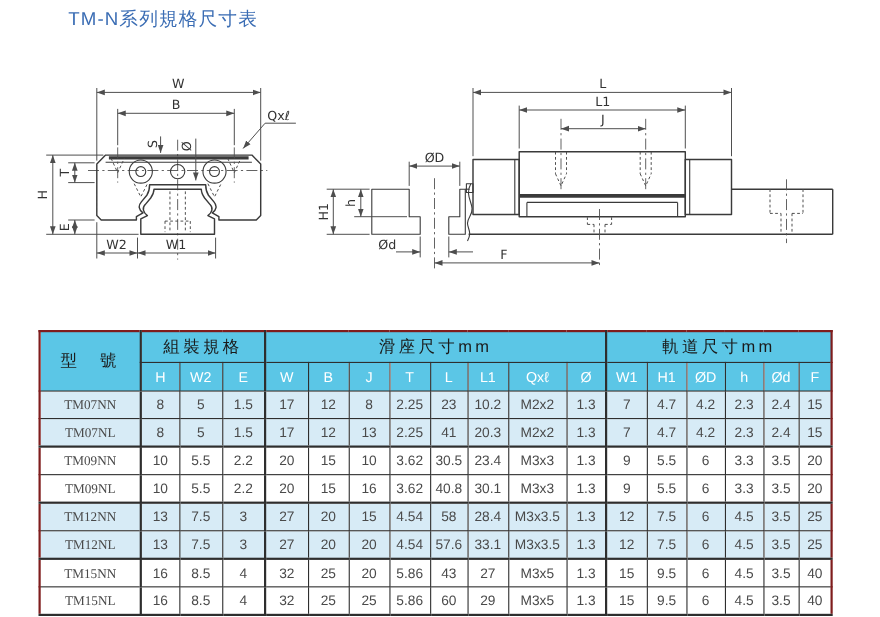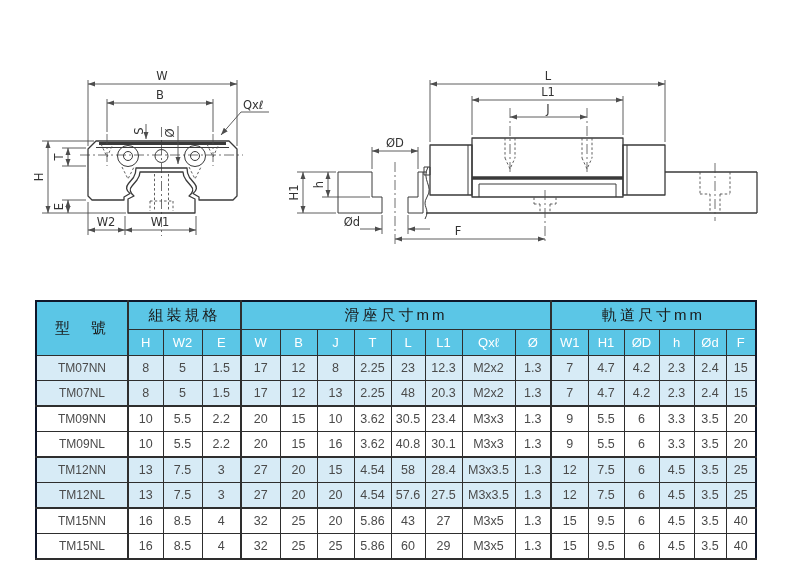--- a/index.html
+++ b/index.html
@@ -11,38 +11,39 @@
   svg text{font-family:"DejaVu Sans","Liberation Sans",sans-serif;font-size:11.5px;fill:#333;}
   .o {stroke:#3a3a3a;stroke-width:1.3;fill:none;stroke-linejoin:round;}
   .o2{stroke:#3a3a3a;stroke-width:1;fill:none;stroke-linejoin:round;}
   .d {stroke:#4d4d4d;stroke-width:0.9;fill:none;}
   .dim{stroke:#4d4d4d;stroke-width:0.9;fill:none;marker-start:url(#ma);marker-end:url(#ma);}
   .ar {stroke:#4d4d4d;stroke-width:0.9;fill:none;marker-end:url(#ma);}
   .hid{stroke:#4d4d4d;stroke-width:0.9;fill:none;stroke-dasharray:2.5 2.2;}
   .cl {stroke:#4d4d4d;stroke-width:0.8;fill:none;stroke-dasharray:10 3 2 3;}
   
   #spec-table{position:absolute;left:35px;top:300px;border-collapse:collapse;table-layout:fixed;
-              border:2px solid #0f172a;}
+              border:2px solid #7f1d1d;}
   #spec-table th,#spec-table td{border:1px solid #2e2e2e;text-align:center;vertical-align:middle;
               padding:0;overflow:hidden;white-space:nowrap;}
   .group-row th{height:27px;background:var(--cyan,#5bc6e6);font-size:15px;font-weight:normal;
               letter-spacing:3px;color:#1a1a1a;}
   .model-h{font-size:15px;}
   .letter-row th{height:25px;background:var(--cyan,#5bc6e6);color:#ffffff;font-size:13px;font-weight:normal;}
   #spec-table tbody td{height:24px;font-size:12.5px;color:#4a4a4a;background:#fff;}
-  #spec-table tbody td.model{font-size:12px;}
+  #spec-table tbody td.model{font-size:12px;font-family:Liberation Serif, serif;}
   #spec-table tr.shade td{background:var(--rowblue,#d7ebf6);}
   #spec-table tr.pair td{border-bottom:2px solid #2e2e2e;}
   .sep{border-right:2px solid #2e2e2e !important;}
 </style>
 </head>
 <body>
 
 <div id="page">
 
+  <div id="title">TM-N系列規格尺寸表</div>
 
   <svg id="drawings" width="800" height="295" viewBox="0 0 800 295">
     <defs>
       <marker id="ma" viewBox="0 0 10 10" refX="9" refY="5" markerWidth="9" markerHeight="9" orient="auto-start-reverse">
         <path d="M0,1.8 L9,5 L0,8.2 Z" fill="#4d4d4d"></path>
       </marker>
       <pattern id="hp" width="6.5" height="6.5" patternUnits="userSpaceOnUse" patternTransform="rotate(45)">
         <line x1="0" y1="0" x2="0" y2="6.5" stroke="#5a5a5a" stroke-width="0.9"></line>
       </pattern>
     </defs>
@@ -267,40 +268,40 @@
         <tr class="shade">
           <td class="model sep">TM07NN</td>
           <td>8</td>
           <td>5</td>
           <td class="sep">1.5</td>
           <td>17</td>
           <td>12</td>
           <td>8</td>
           <td>2.25</td>
           <td>23</td>
-          <td>12.3</td>
+          <td>10.2</td>
           <td>M2x2</td>
           <td class="sep">1.3</td>
           <td>7</td>
           <td>4.7</td>
           <td>4.2</td>
           <td>2.3</td>
           <td>2.4</td>
           <td>15</td>
         </tr>
         <tr class="shade pair">
           <td class="model sep">TM07NL</td>
           <td>8</td>
           <td>5</td>
           <td class="sep">1.5</td>
           <td>17</td>
           <td>12</td>
           <td>13</td>
           <td>2.25</td>
-          <td>48</td>
+          <td>41</td>
           <td>20.3</td>
           <td>M2x2</td>
           <td class="sep">1.3</td>
           <td>7</td>
           <td>4.7</td>
           <td>4.2</td>
           <td>2.3</td>
           <td>2.4</td>
           <td>15</td>
         </tr>
@@ -367,21 +368,21 @@
         <tr class="shade pair">
           <td class="model sep">TM12NL</td>
           <td>13</td>
           <td>7.5</td>
           <td class="sep">3</td>
           <td>27</td>
           <td>20</td>
           <td>20</td>
           <td>4.54</td>
           <td>57.6</td>
-          <td>27.5</td>
+          <td>33.1</td>
           <td>M3x3.5</td>
           <td class="sep">1.3</td>
           <td>12</td>
           <td>7.5</td>
           <td>6</td>
           <td>4.5</td>
           <td>3.5</td>
           <td>25</td>
         </tr>
         <tr>

